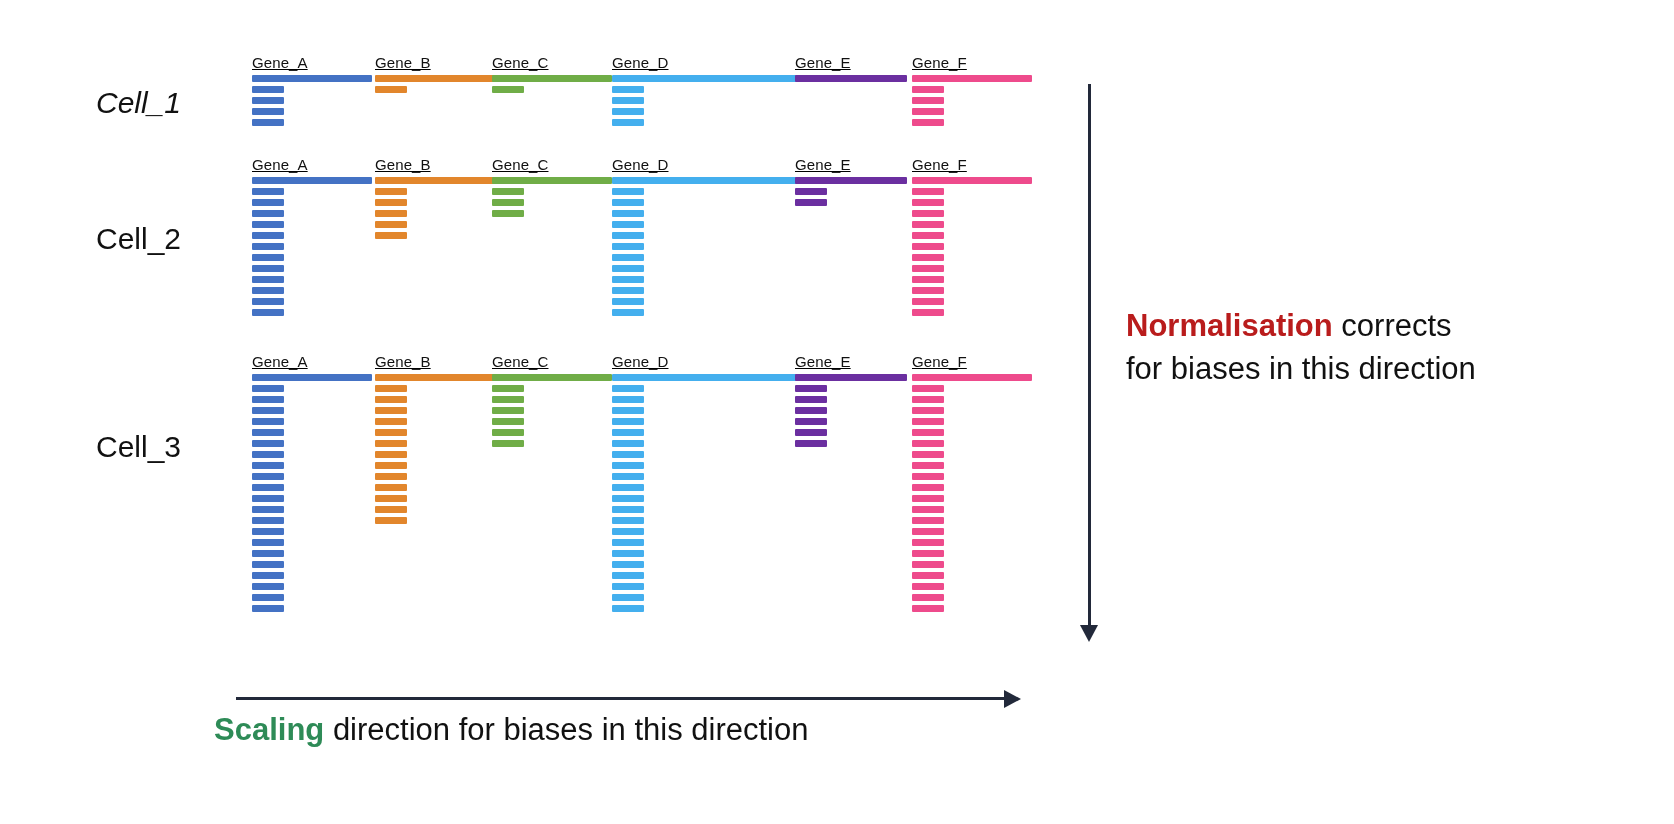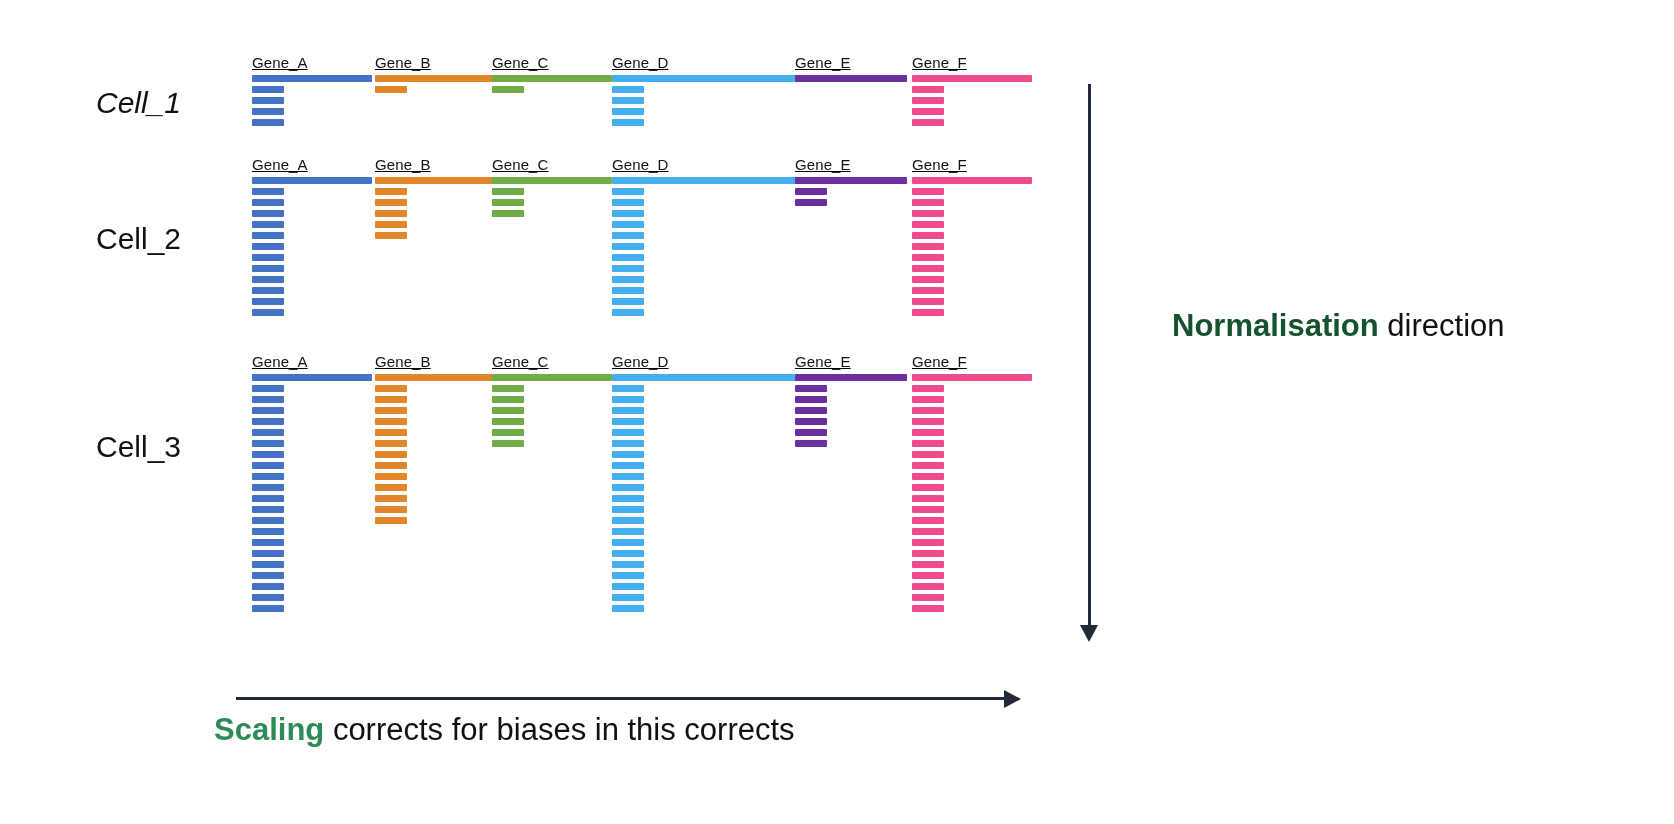--- a/index.html
+++ b/index.html
@@ -326,24 +326,25 @@
           <div class="read" style="width: 32px; background: rgb(238, 75, 140);"></div>
         </div>
       </div>
     </div>
 
   <div class="v-arrow-line" style="left:1088px;top:84px;height:546px;"></div>
   <div class="v-arrow-head" style="left:1080px;top:625px;"></div>
 
   <div class="caption-norm" style="left:1126px;top:305px;">
     <div>
-      <span class="kw" style="color: #14532d; margin-left: 46px;">Normalisation</span><span> direction</span>
+      <span class="kw" style="color: #b91c1c;">Normalisation</span><span> corrects</span>
     </div>
+    <div>for biases in this direction</div>
   </div>
 
   <div class="h-arrow-line" style="left:236px;top:697px;width:770px;"></div>
   <div class="h-arrow-head" style="left:1004px;top:690px;"></div>
 
   <div class="caption-scale" style="left:214px;top:712px;">
-    <span class="kw" style="color: rgb(46, 139, 87);">Scaling</span><span> corrects for biases in this corrects</span>
+    <span class="kw" style="color: rgb(46, 139, 87);">Scaling</span><span> direction for biases in this direction</span>
   </div>
 
 </div>
 
 </body></html>

